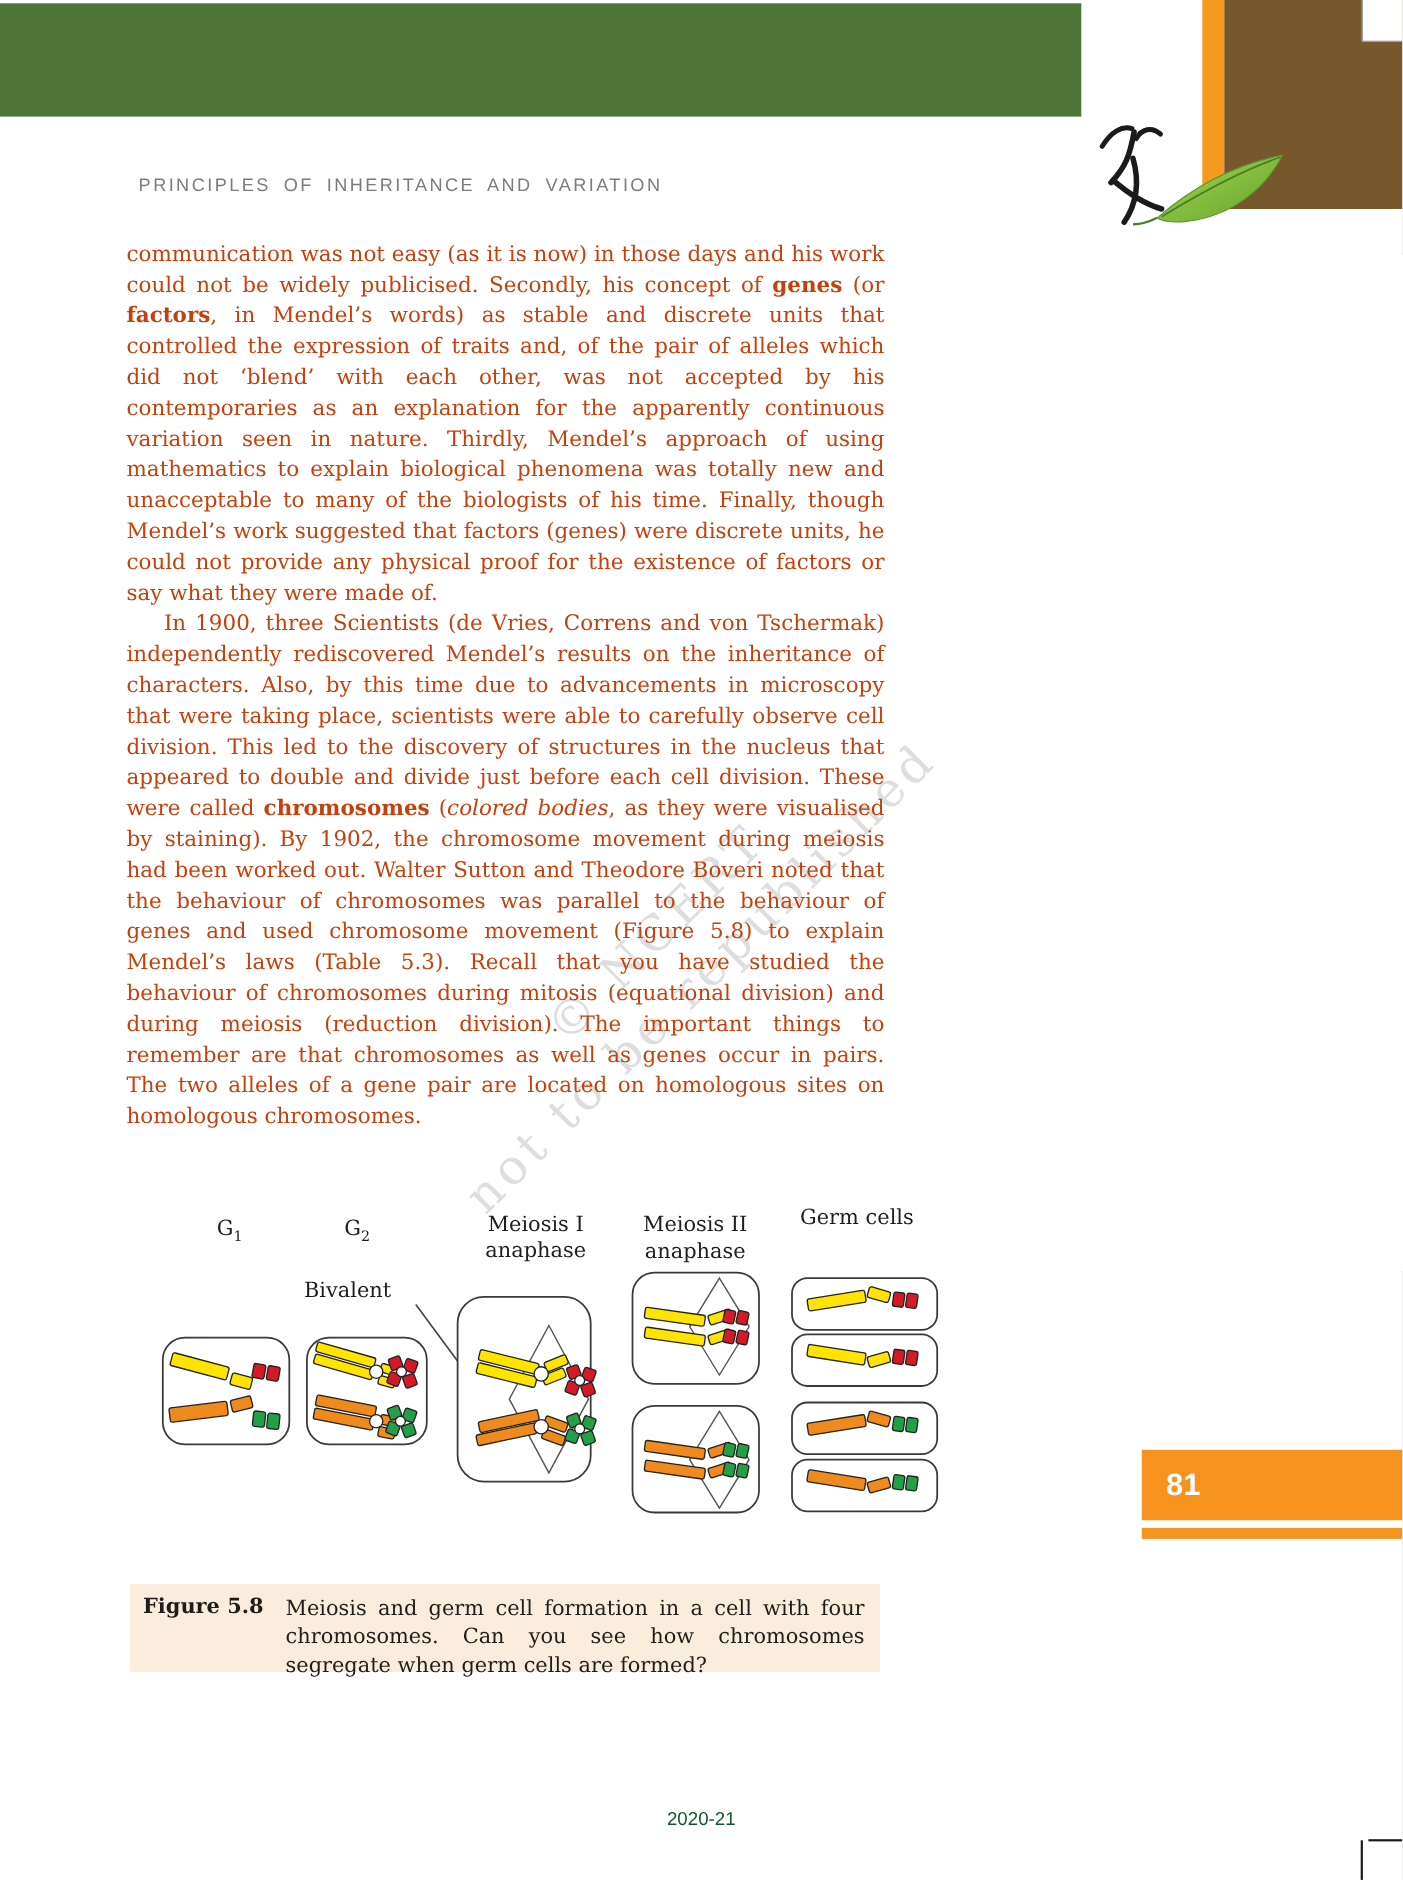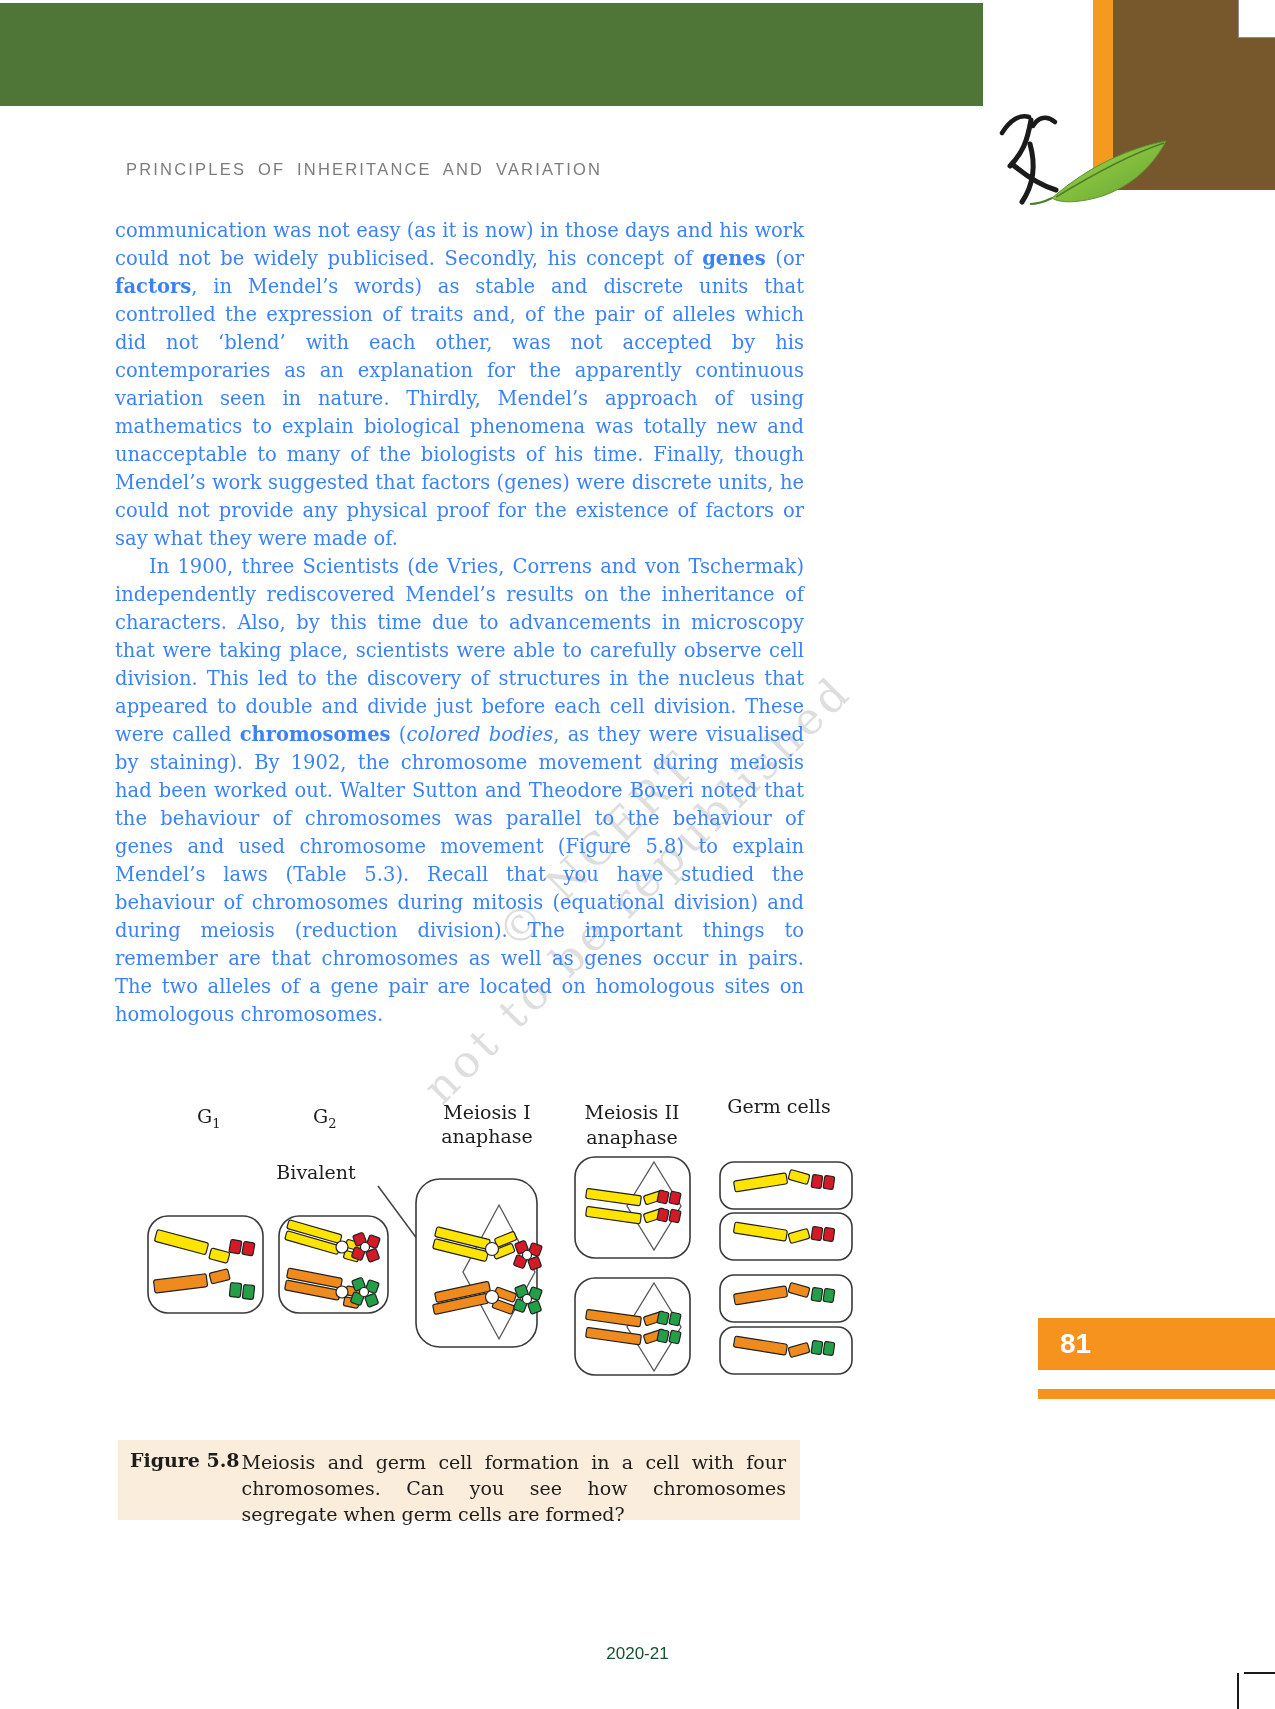--- a/index.html
+++ b/index.html
@@ -18,47 +18,47 @@
   .chapter-title{position:absolute;left:126px;top:160px;font-family:"Liberation Sans",sans-serif;
         font-size:16.5px;font-weight:normal;letter-spacing:2.2px;word-spacing:5px;color:var(--header-gray);}
 
   
   .watermark{position:absolute;left:297px;top:812px;width:640px;transform:rotate(-45deg);
         text-align:center;color:var(--watermark);font-size:44px;letter-spacing:5px;line-height:57px;
         font-family:"DejaVu Serif",serif;z-index:0;user-select:none;}
 
   
   .body-text{position:absolute;left:115px;top:217px;width:689px;z-index:1;
-        font-size:19.5px;line-height:28px;text-align:justify;color:#3b82f6;}
+        font-size:19.5px;line-height:28px;text-align:justify;color:#c2410c;}
   .body-text p{margin:0;}
   .body-text p.indent{text-indent:34px;}
   .b{font-weight:bold;}
   .i{font-style:italic;}
 
   
   .figure-svg{position:absolute;left:0;top:1080px;width:900px;height:320px;z-index:1;}
   .figure-svg text{font-family:"DejaVu Serif",serif;font-size:19px;fill:#1d1d1d;}
   .cell{fill:#ffffff;stroke:#3a3a3a;stroke-width:1.6;}
   .spindle{fill:none;stroke:#555;stroke-width:1.3;}
   .chr{stroke:#222;stroke-width:1.2;}
   .chr-y{fill:var(--chr-yellow);}
   .chr-o{fill:var(--chr-orange);}
   .chr-r{fill:var(--chr-red);}
   .chr-g{fill:var(--chr-green);}
   .centromere{fill:#ffffff;stroke:#222;stroke-width:1.2;}
   .pointer{stroke:#444;stroke-width:1.5;}
 
   
   .caption-box{position:absolute;left:118px;top:1440px;width:682px;height:80px;background:var(--caption-bg);
-        display:flex;gap:2px;padding:9px 14px 0 12px;box-sizing:border-box;z-index:1;}
+        display:flex;gap:20px;padding:9px 14px 0 12px;box-sizing:border-box;z-index:1;}
   .caption-label{font-weight:bold;font-size:19px;white-space:nowrap;color:#1d1d1d;}
   .caption-text{font-size:19px;line-height:26px;text-align:justify;color:#1d1d1d;width:545px;}
 
   
-  .page-badge{position:absolute;left:1038px;top:1318px;width:237px;height:52px;background:var(--badge-orange);
+  .page-badge{position:absolute;left:1038px;top:1318px;width:237px;height:64px;background:var(--badge-orange);
         display:flex;align-items:center;padding-left:22px;box-sizing:border-box;}
   .page-badge span{color:#ffffff;font-family:"Liberation Sans",sans-serif;font-weight:bold;font-size:28px;}
   .page-badge-strip{position:absolute;left:1038px;top:1389px;width:237px;height:10px;background:var(--badge-orange);}
 
   
   .footer{position:absolute;left:0;top:1644px;width:1275px;text-align:center;
         font-family:"Liberation Sans",sans-serif;font-size:17px;color:#14532d;}
 
   
   .mark-v{position:absolute;left:1237px;top:1673px;width:2px;height:36px;background:#1a1a1a;}

